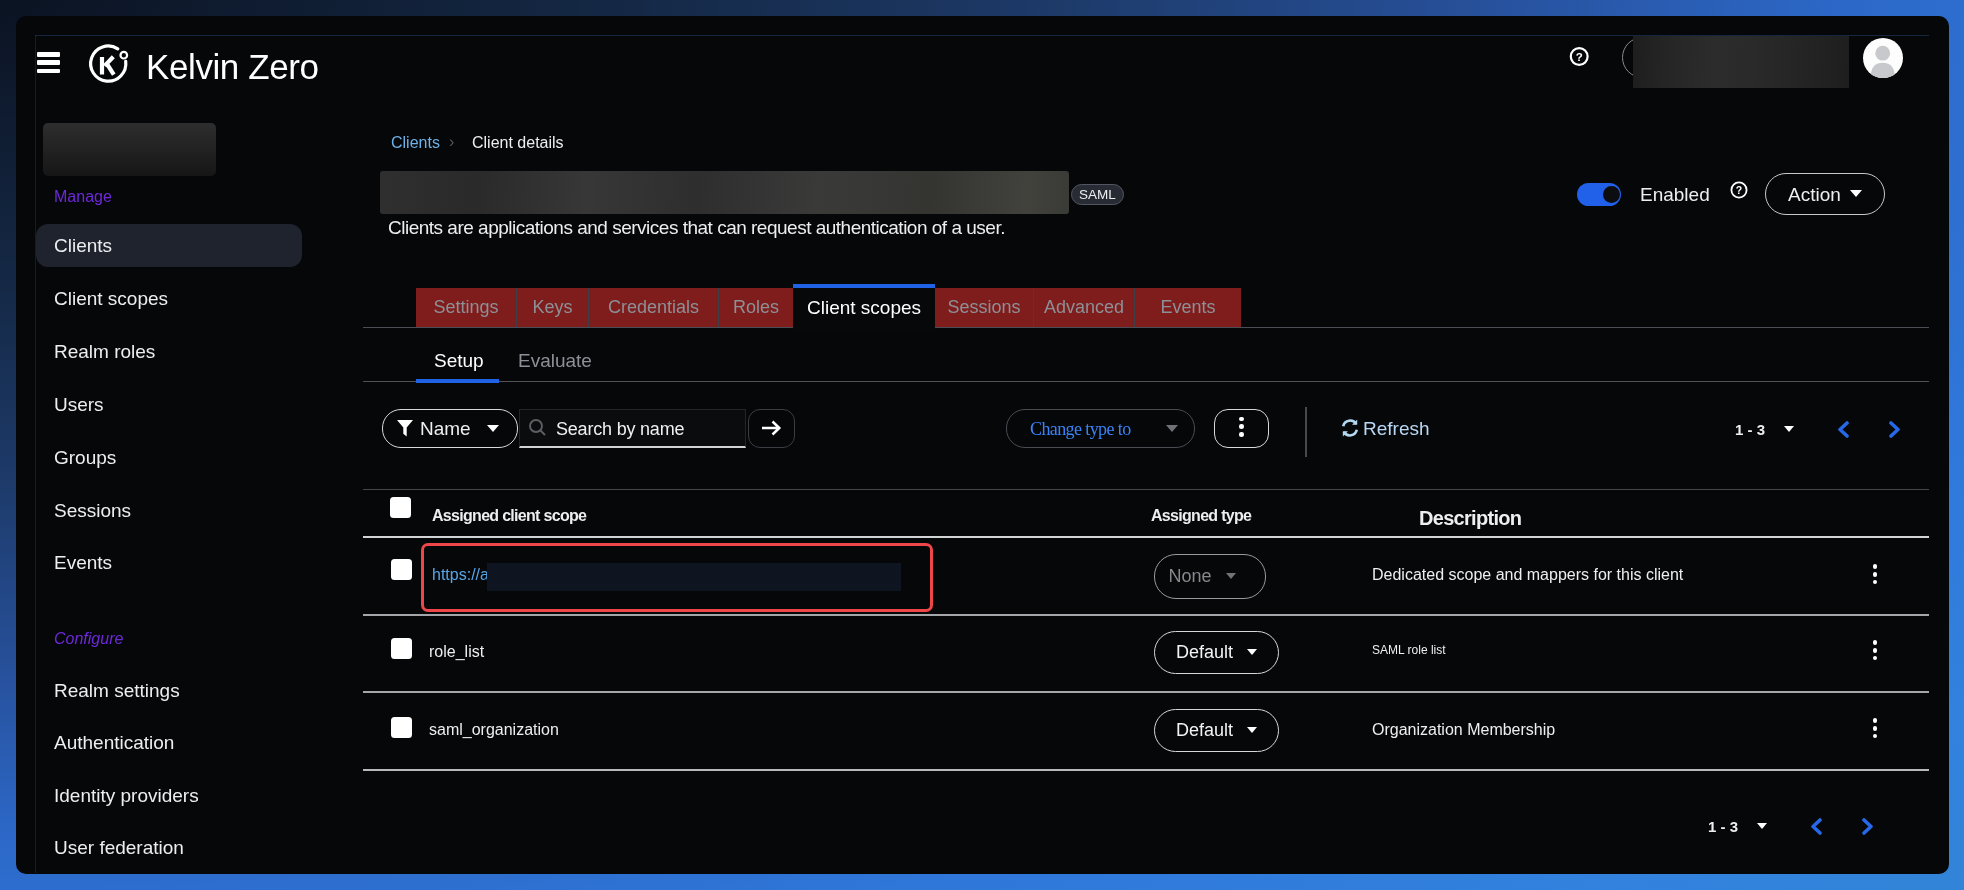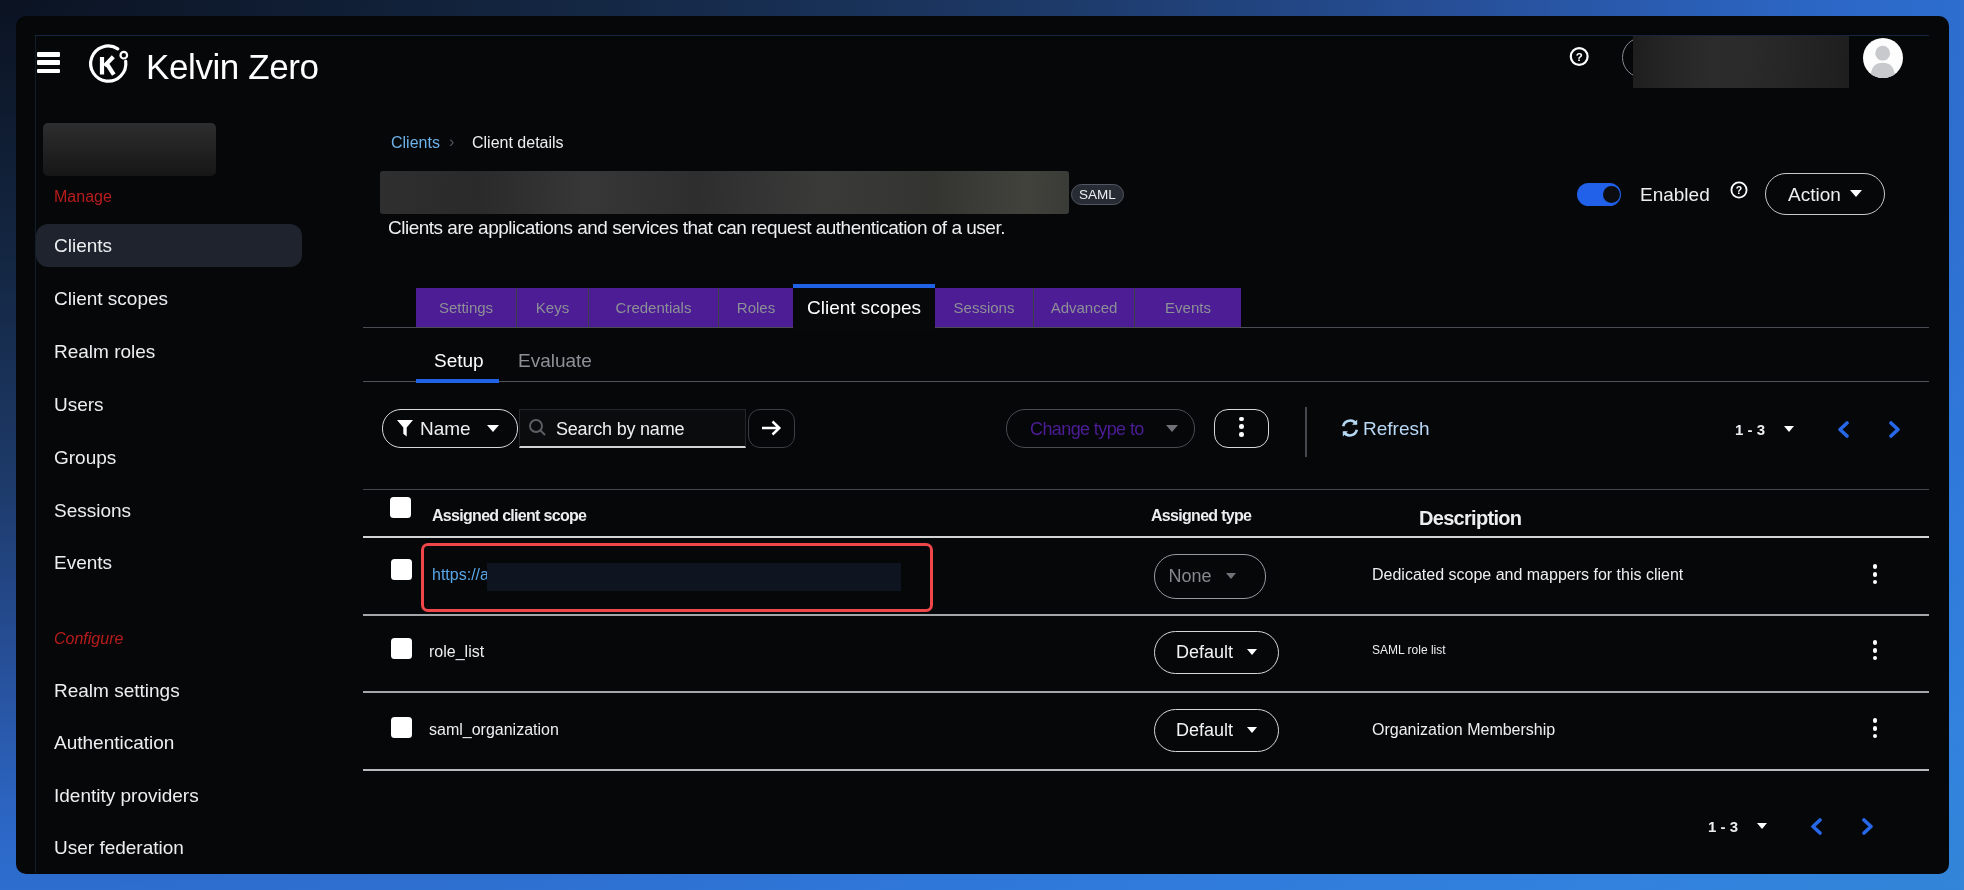--- a/index.html
+++ b/index.html
@@ -9,21 +9,21 @@
   background: radial-gradient(150% 150% at 0% 0%, #0b1322 0%, #142743 20%, #1d3a69 36%, #27509a 50%, #2c67c6 62%, #2f78da 74%, #3282de 86%, #3186d3 100%);
   position:relative;
 }
 .ab { position:absolute; }
 .panel {
   position:absolute; left:16px; top:16px; width:1933px; height:858px;
   background:#060709; border-radius:10px;
 }
 .app { position:absolute; left:0; top:0; width:1741px; height:890px; color:#eceef0; }
 .txt { position:absolute; white-space:nowrap; }
-.muted { color:#b91c1c; }
+.muted { color:#6d28d9; }
 .hline { position:absolute; }
 .cb { position:absolute; width:21px; height:21px; background:#ffffff; border-radius:3.5px; }
 .kebab span { display:block; width:4.6px; height:4.6px; border-radius:50%; background:#fff; margin:3.2px auto; }
 .pill { position:absolute; border-radius:22px; display:flex; align-items:center; justify-content:center; }
 .caret { display:inline-block; width:0; height:0; border-left:6.5px solid transparent; border-right:6.5px solid transparent; border-top:7px solid #fff; }
 </style>
 </head>
 <body>
 <div class="panel"></div>
 <div class="app">
@@ -92,21 +92,21 @@
   <div class="txt" style="left:1640px;top:184px;font-size:19px;">Enabled</div>
   <svg class="ab" style="left:1730px;top:181px;" width="18" height="18" viewBox="0 0 18 18">
     <circle cx="9" cy="9" r="7.6" fill="none" stroke="#fff" stroke-width="1.8"></circle>
     <text x="9" y="12.8" font-size="10.5" font-weight="bold" fill="#fff" text-anchor="middle" font-family="Liberation Sans">?</text>
   </svg>
   <div class="ab" style="left:1765px;top:173px;width:120px;height:41.5px;border:1.2px solid #c7c8ca;border-radius:21px;"></div>
   <div class="txt" style="left:1788px;top:184px;font-size:19px;">Action</div>
   <div class="ab caret" style="left:1850px;top:190px;border-left-width:6.5px;border-right-width:6.5px;border-top-width:7px;"></div>
 
   <div class="hline" style="left:363px;top:326.5px;width:1566px;height:1.5px;background:#4a4d53;"></div>
-  <div class="ab" style="left:416px;top:288px;width:825px;height:38.5px;background:#4c1d95;display:flex;color:#8d9096;font-size:15px;">
+  <div class="ab" style="left:416px;top:288px;width:825px;height:38.5px;background:#7f1d1d;display:flex;color:#8d9096;font-size:18px;">
     <div style="width:101px;border-right:1px solid #3c3f45;display:flex;align-items:center;justify-content:center;">Settings</div>
     <div style="width:72px;border-right:1px solid #3c3f45;display:flex;align-items:center;justify-content:center;">Keys</div>
     <div style="width:130px;border-right:1px solid #3c3f45;display:flex;align-items:center;justify-content:center;">Credentials</div>
     <div style="width:74px;display:flex;align-items:center;justify-content:center;text-align:right;">Roles</div>
     <div style="width:142px;"></div>
     <div style="width:99px;border-right:1px solid #3c3f45;display:flex;align-items:center;justify-content:center;">Sessions</div>
     <div style="width:101px;border-right:1px solid #3c3f45;display:flex;align-items:center;justify-content:center;">Advanced</div>
     <div style="width:106px;display:flex;align-items:center;justify-content:center;">Events</div>
   </div>
   <div class="ab" style="left:793px;top:283.5px;width:142px;height:48.5px;background:#070809;border-top:4px solid #1f62e6;display:flex;align-items:flex-start;justify-content:center;">
@@ -131,21 +131,21 @@
     <path d="M12.5 12.5 L17 17" stroke="#5c5f64" stroke-width="1.9"></path>
   </svg>
   <div class="txt" style="left:556px;top:419px;font-size:18px;letter-spacing:-0.2px;color:#eef0f1;">Search by name</div>
   <div class="ab" style="left:748px;top:409px;width:47px;height:38.5px;border:1.5px solid #3a3d42;border-radius:12px;"></div>
   <svg class="ab" style="left:761px;top:419px;" width="21" height="18" viewBox="0 0 21 18">
     <path d="M1 9 H18 M11.5 2.5 L18.3 9 L11.5 15.5" fill="none" stroke="#fff" stroke-width="2.5"></path>
   </svg>
 
 
   <div class="ab" style="left:1006px;top:409px;width:189px;height:38.5px;border:1.5px solid #494c51;border-radius:19px;"></div>
-  <div class="txt" style="left:1030px;top:419px;font-size:18px;letter-spacing:-0.6px;color:#4c1d95;">Change type to</div>
+  <div class="txt" style="left:1030px;top:419px;font-size:18px;letter-spacing:-0.6px;color:#3b82f6;font-family:Liberation Serif, serif;">Change type to</div>
   <div class="ab caret" style="left:1166px;top:425px;border-top-color:#6f7277;"></div>
 
   <div class="ab kebab" style="left:1214px;top:409px;width:55px;height:38.5px;border:1.5px solid #d8d9db;border-radius:14px;padding-top:3.5px;">
       <span></span>
       <span></span>
       <span></span>
     </div>
 
   <div class="hline" style="left:1305px;top:407px;width:1.5px;height:50px;background:#46484d;"></div>
 

